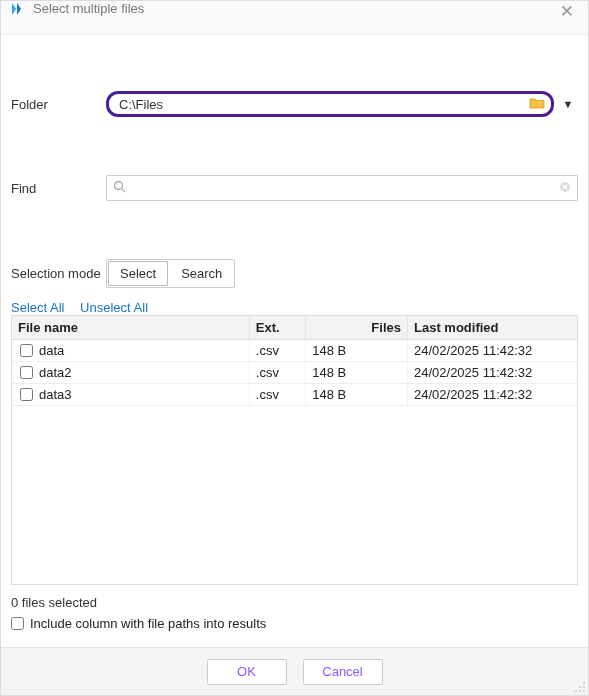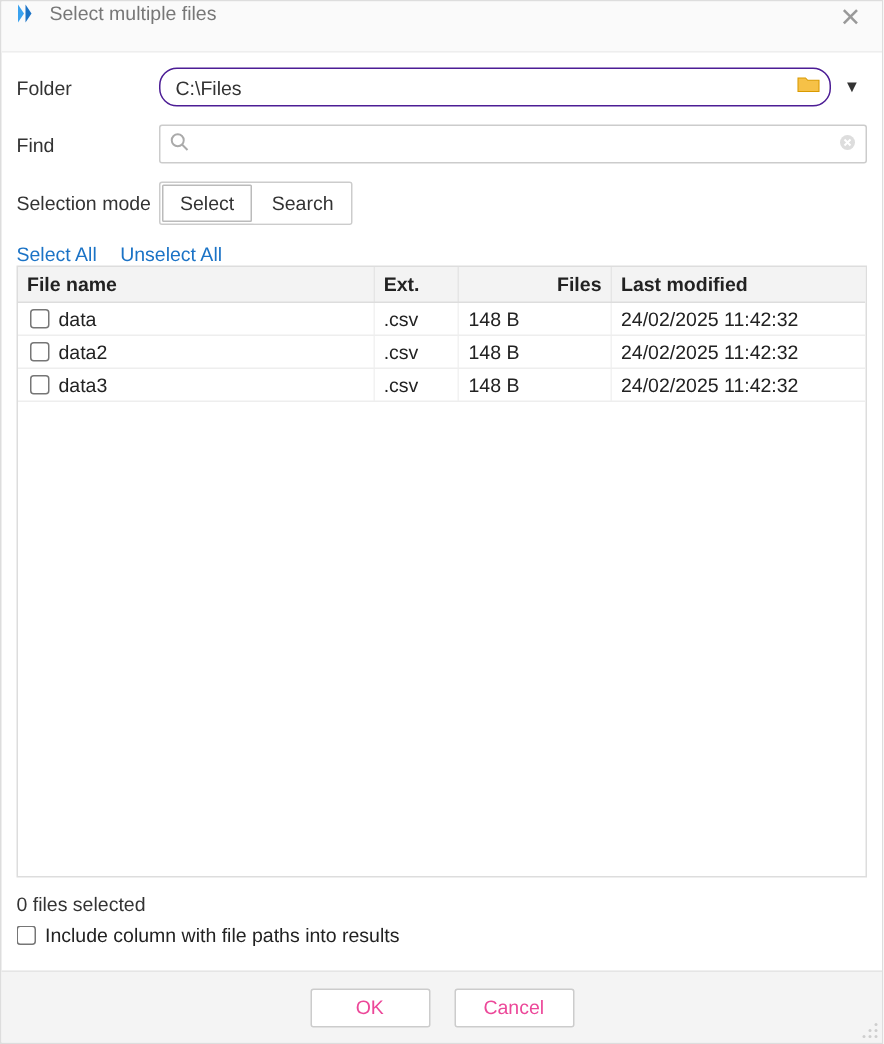--- a/index.html
+++ b/index.html
@@ -49,30 +49,31 @@
     flex: 1;
     padding: 10px;
     display: flex;
     flex-direction: column;
     overflow: hidden;
   }
   .row {
     display: flex;
     align-items: center;
     margin-bottom: 12px;
+    margin-top: 46px;
   }
   .row .label {
     width: 95px;
     color: #333;
   }
   .folder-input-wrap {
     flex: 1;
     display: flex;
     align-items: center;
-    border: 1px solid #4c1d95;
+    border: 3px solid #4c1d95;
     border-radius: 12px;
     height: 26px;
     padding: 0 4px 0 8px;
     background: #fff;
   }
   .folder-input {
     flex: 1;
     border: none;
     outline: none;
     font-size: 13px;
@@ -202,21 +203,21 @@
     gap: 16px;
   }
   .btn {
     min-width: 80px;
     height: 26px;
     border: 1px solid #ccc;
     background: #fff;
     border-radius: 2px;
     font-size: 13px;
     cursor: pointer;
-    color: #ec4899;
+    color: #8b5cf6;
   }
   .resize-grip {
     position: absolute;
     right: 2px; bottom: 2px;
     width: 12px; height: 12px;
     opacity: 0.35;
   }
 </style>
 </head>
 <body>

